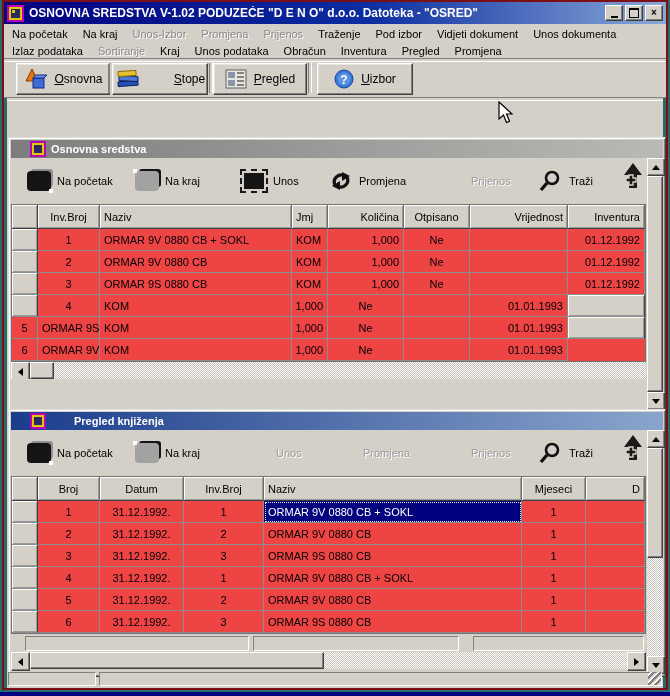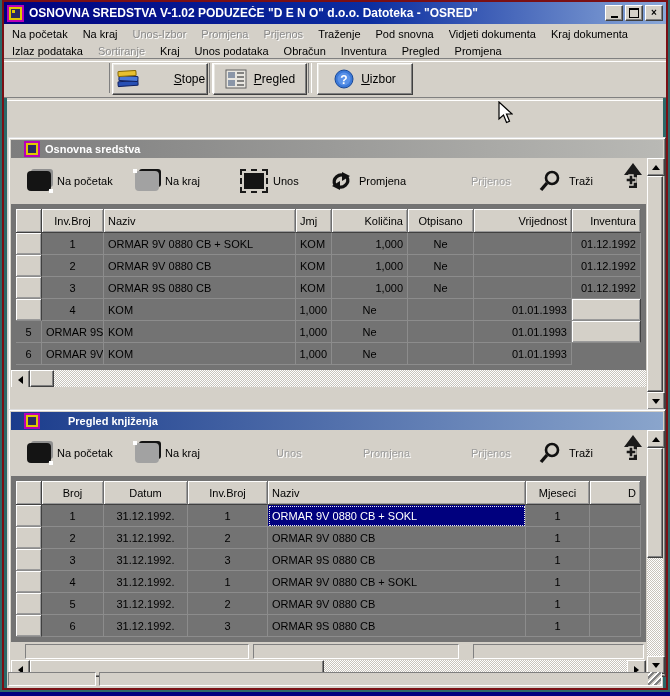--- a/index.html
+++ b/index.html
@@ -52,21 +52,21 @@
   .teal-strip{position:absolute;top:96px;bottom:0;width:3px;background:#2b6868;}
   .teal-left{left:0;} .teal-right{right:0;}
 
   
   .panel{position:absolute;left:4px;width:652px;background:#d4d0c8;
     border:1px solid;border-color:#dfdfdf #404040 #404040 #dfdfdf;
     box-shadow:inset 1px 1px 0 #fff,inset -1px -1px 0 #808080;
     padding:2px;display:flex;flex-direction:column;}
   #panel-assets{top:135px;height:270px;}
   #panel-ledger{top:407px;height:262px;}
-  .ptitle{height:18px;flex:0 0 18px;display:flex;align-items:center;gap:5px;padding:0 13px;
+  .ptitle{height:18px;flex:0 0 18px;display:flex;align-items:center;gap:5px;padding:0 19px;
     color:#fff;font-weight:bold;font-size:11px;}
   .ptitle-inactive{background:linear-gradient(90deg,#7d7d7d,#b9b9b5);}
   .ptitle-active{background:linear-gradient(90deg,#1b3c8c,#8aa5cc);gap:28px;}
   .picon{width:12px;height:12px;background:#2a2a60;border:2px solid #b800b8;
     box-shadow:inset 0 0 0 2px #e0c800;flex:0 0 auto;}
   .pbody{flex:1;display:flex;min-height:0;}
   .pmain{flex:1;display:flex;flex-direction:column;min-width:0;}
 
   
   .ptoolbar{height:46px;flex:0 0 46px;position:relative;}
@@ -75,21 +75,21 @@
   .ic-first{width:24px;height:20px;background:#141414;border-radius:4px;
     box-shadow:3px -3px 0 -1px #909090;position:relative;}
   .ic-first::after{content:"";position:absolute;right:-2px;bottom:-2px;width:4px;height:4px;background:#fff;}
   .ic-last{width:24px;height:20px;background:#a2a2a2;border-radius:4px;
     box-shadow:3px -3px 0 -1px #141414;position:relative;}
   .ic-last::after{content:"";position:absolute;left:-2px;top:-2px;width:4px;height:4px;background:#fff;}
   .ic-unos{width:20px;height:16px;background:#141414;outline:2px dashed #1a1a1a;outline-offset:2px;margin:3px;}
   .ic-arrowplus{position:absolute;right:2px;top:4px;}
 
   
-  .grid{display:grid;border:5px solid #737373;background:#737373;flex:0 0 auto;
+  .grid{display:grid;border:1px solid #737373;background:#ef4444;flex:0 0 auto;
     grid-auto-rows:22px;overflow:hidden;}
   #tbl-assets{grid-template-columns:26px 62px 192px 36px 76px 66px 98px minmax(40px,1fr);grid-template-rows:24px;}
   #tbl-ledger{grid-template-columns:26px 62px 84px 80px 258px 64px minmax(30px,1fr);grid-template-rows:24px;}
   .cell{padding:0 4px;display:flex;align-items:center;overflow:hidden;white-space:nowrap;
     border-right:1px solid #8c8c8c;border-bottom:1px solid #8c8c8c;}
   .hd{background:#d4d0c8;border-right:1px solid #6e6e6e;border-bottom:1px solid #404040;
     box-shadow:inset 1px 1px 0 #fff,inset -1px -1px 0 #9a9a9a;}
   .rowsel{background:#d4d0c8;border-right:1px solid #404040;
     box-shadow:inset 1px 1px 0 #fff,inset -1px -1px 0 #9a9a9a;}
   .al-c{justify-content:center;}
@@ -153,38 +153,47 @@
     </div>
   </div>
 
   <div class="menurow menurow1">
     <span class="menu-item">Na početak</span>
     <span class="menu-item">Na kraj</span>
     <span class="menu-item disabled">Unos-Izbor</span>
     <span class="menu-item disabled">Promjena</span>
     <span class="menu-item disabled">Prijenos</span>
     <span class="menu-item">Traženje</span>
-    <span class="menu-item">Pod snovna</span>
-    <span class="menu-item">Vidjeti dokumenta</span>
-    <span class="menu-item">Kraj dokumenta</span>
+    <span class="menu-item">Pod izbor</span>
+    <span class="menu-item">Vidjeti dokument</span>
+    <span class="menu-item">Unos dokumenta</span>
   </div>
   <div class="menurow menurow2">
     <span class="menu-item">Izlaz podataka</span>
     <span class="menu-item disabled">Sortiranje</span>
     <span class="menu-item">Kraj</span>
     <span class="menu-item">Unos podataka</span>
     <span class="menu-item">Obračun</span>
     <span class="menu-item">Inventura</span>
     <span class="menu-item">Pregled</span>
     <span class="menu-item">Promjena</span>
   </div>
 
   <div class="groove" style="top:56px;"></div>
 
   <div class="toolbar">
+    <div class="tbtn" style="left:12px;width:92px;">
+      <svg width="24" height="22" viewBox="0 0 24 22">
+        <polygon points="9,1 3,13 15,13" fill="#e07818" stroke="#903c00" stroke-width="1"></polygon>
+        <polygon points="9,1 12,13 15,13" fill="#b24c08"></polygon>
+        <rect x="10" y="10" width="11" height="10" fill="#3c6cd4" stroke="#102a80" stroke-width="1"></rect>
+        <polygon points="10,10 13,7 24,7 21,10" fill="#6c94e8" stroke="#102a80" stroke-width="1"></polygon>
+      </svg>
+      <span class="tlabel"><span class="u">O</span><span>snovna</span></span>
+    </div>
     <div class="vsep" style="left:105px;"></div>
     <div class="tbtn" style="left:108px;width:94px;gap:33px;">
       <svg width="26" height="22" viewBox="0 0 26 22">
         <rect x="3" y="13" width="20" height="5" rx="1" fill="#2850b4" stroke="#102060" stroke-width="1" transform="rotate(-4 13 15)"></rect>
         <rect x="4" y="8" width="19" height="5" rx="1" fill="#4a78d8" stroke="#102060" stroke-width="1" transform="rotate(3 13 10)"></rect>
         <rect x="3" y="3" width="18" height="5" rx="1" fill="#e8c030" stroke="#8a6a00" stroke-width="1" transform="rotate(-3 12 5)"></rect>
       </svg>
       <span class="tlabel"><span class="u">S</span><span>tope</span></span>
     </div>
     <div class="vsep" style="left:205px;"></div>

